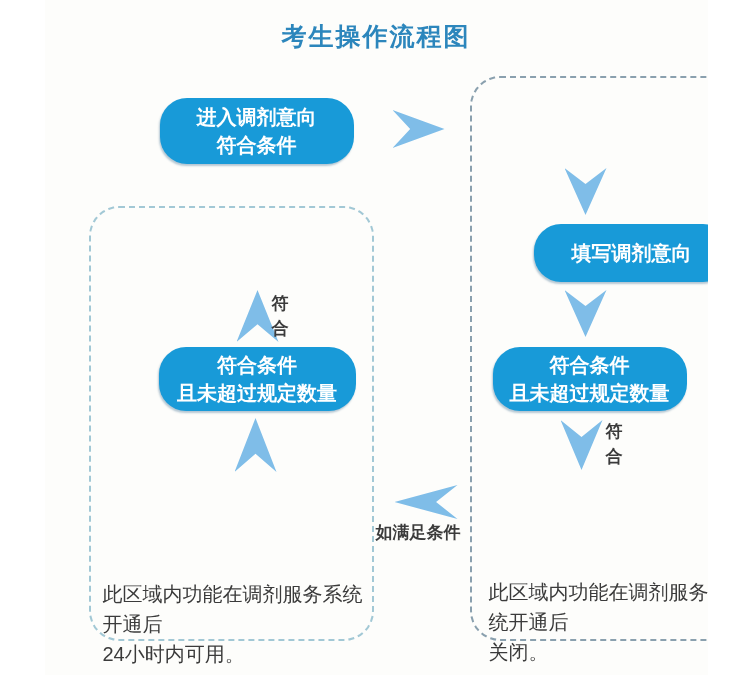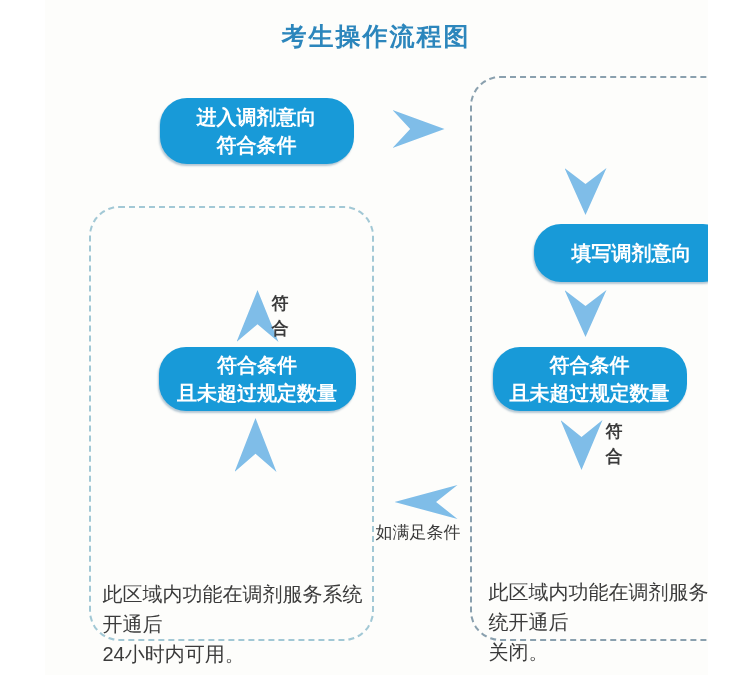--- a/index.html
+++ b/index.html
@@ -31,21 +31,21 @@
   .arrow.left  { clip-path:polygon(100% 0, 0 50%, 100% 100%, 66% 50%); }
   .arrow.down  { clip-path:polygon(0 0, 50% 34%, 100% 0, 50% 100%); }
   .arrow.up    { clip-path:polygon(50% 0, 100% 100%, 50% 66%, 0 100%); }
   .vlabel {
     position:absolute; width:19px; color:var(--text-dark,#3b3b3b);
     font-size:17px; font-weight:600; line-height:1.45;
     text-align:left; word-break:break-all;
   }
   .hlabel {
     position:absolute; color:var(--text-dark,#3b3b3b);
-    font-size:17px; font-weight:normal; white-space:nowrap;
+    font-size:17px; font-weight:bold; white-space:nowrap;
   }
   .note {
     position:absolute; color:var(--text-dark,#3b3b3b);
     font-size:20px; line-height:1.5; white-space:pre-line;
   }
 </style>
 </head>
 <body>
 
 <div class="canvas">

